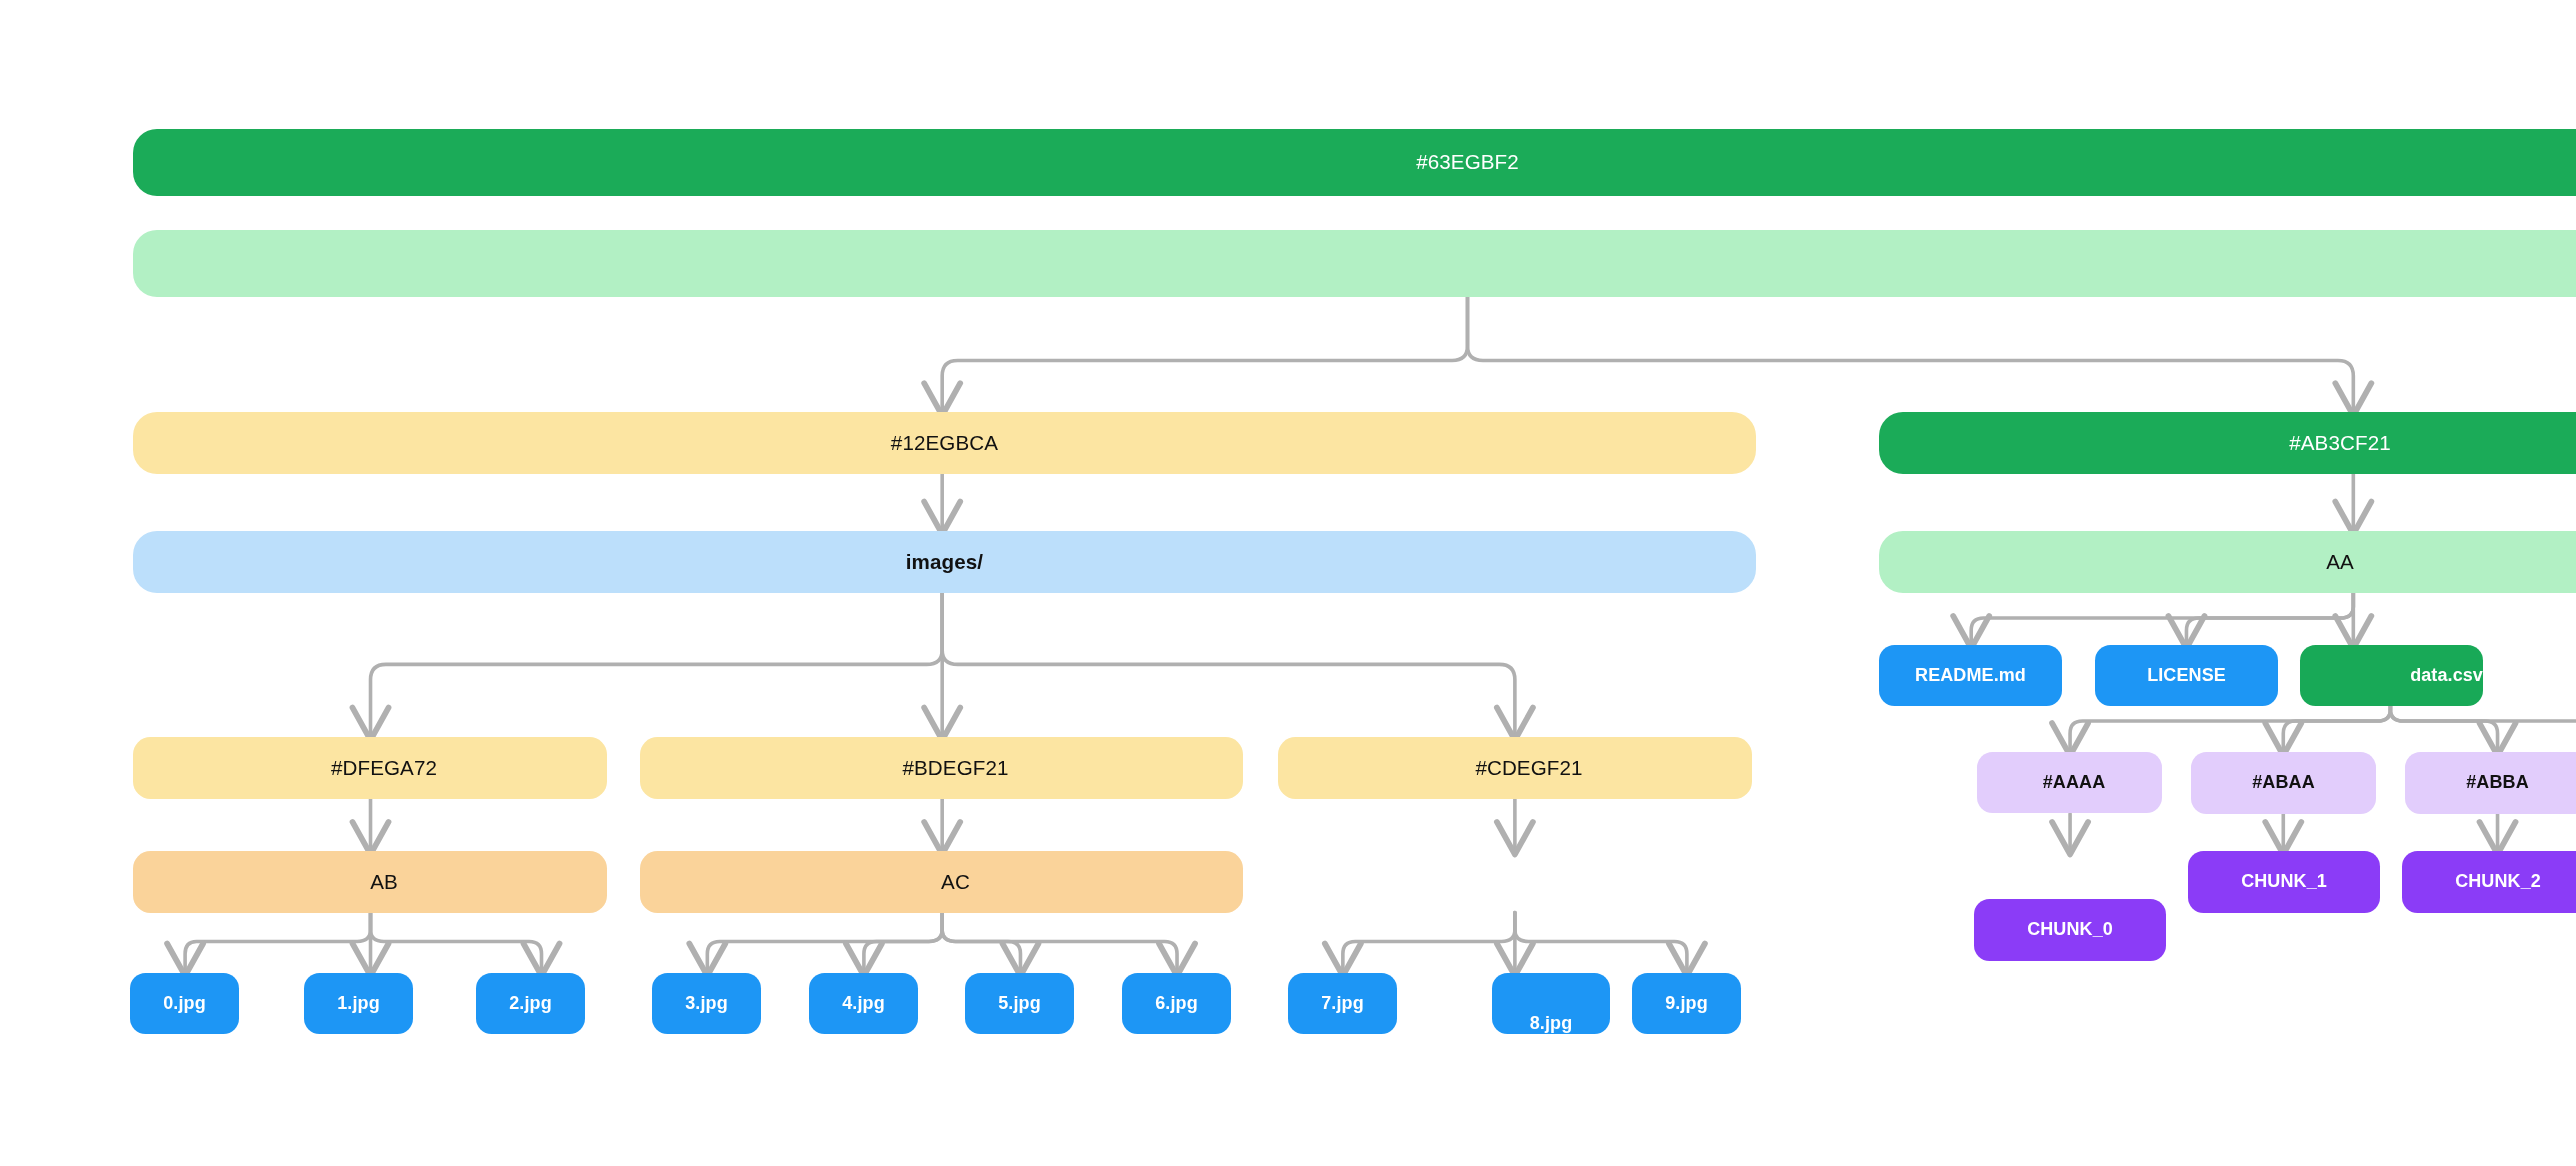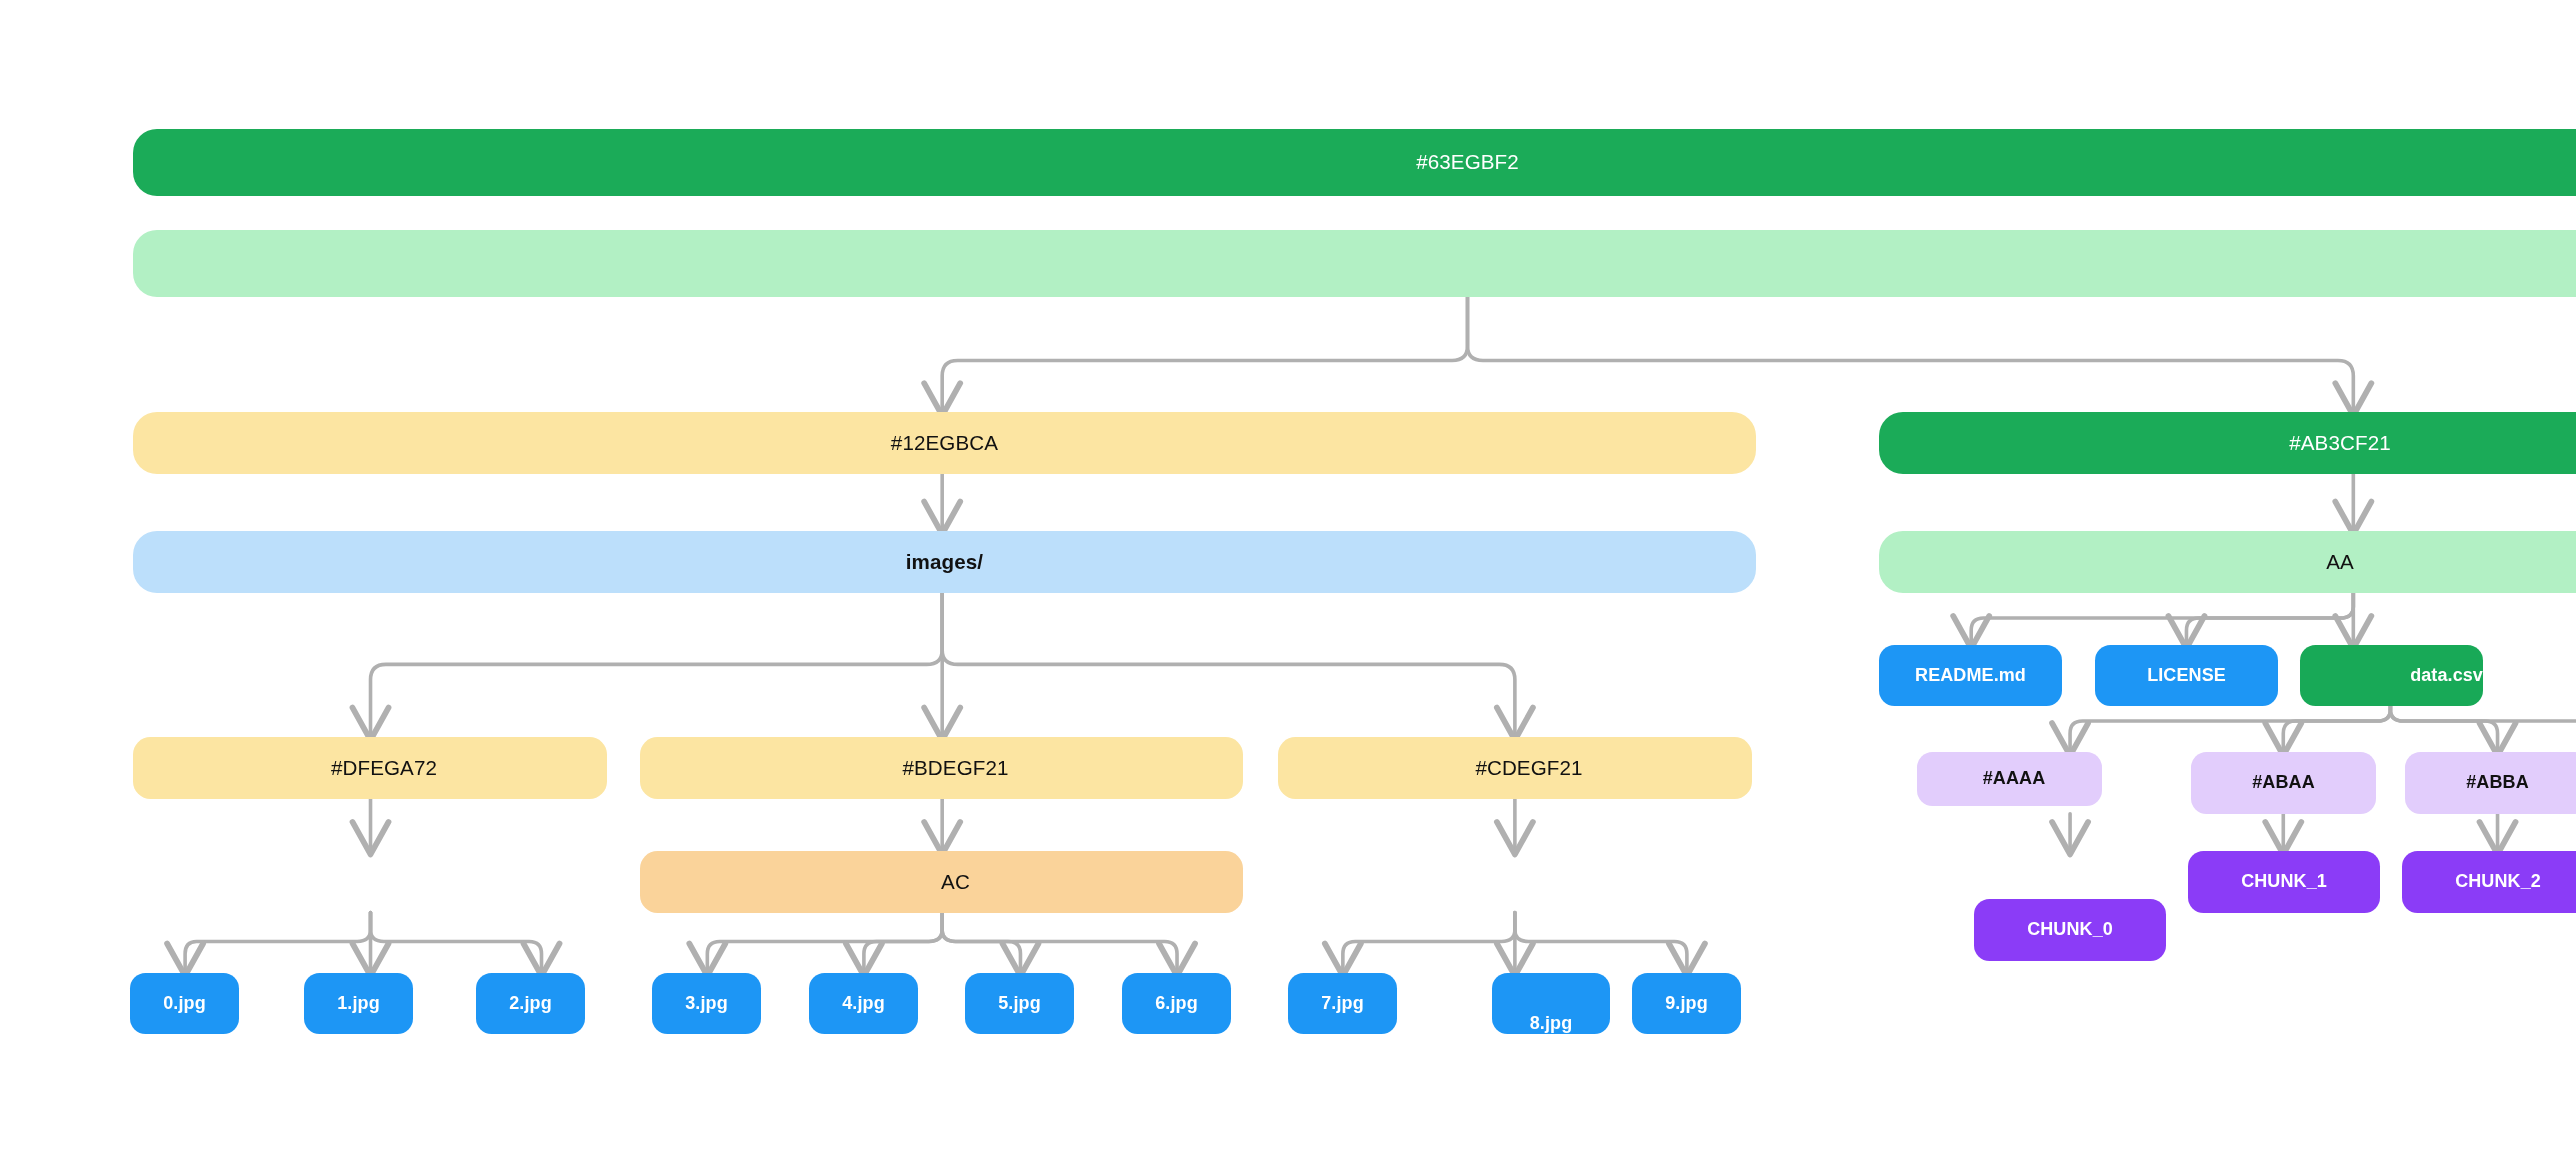--- a/index.html
+++ b/index.html
@@ -115,20 +115,23 @@
   <div class="node pill c-yellow" style="left:133px;top:737px;width:474px;height:62px;">
     <span>#DFEGA72</span>
   </div>
   <div class="node pill c-yellow" style="left:640px;top:737px;width:603px;height:62px;">
     <span>#BDEGF21</span>
   </div>
   <div class="node pill c-yellow" style="left:1278px;top:737px;width:474px;height:62px;">
     <span>#CDEGF21</span>
   </div>
 
+  <div class="node pill c-orange" style="left:133px;top:851px;width:474px;height:62px;">
+    <span>AB</span>
+  </div>
   <div class="node pill c-orange" style="left:640px;top:851px;width:603px;height:62px;">
     <span>AC</span>
   </div>
 
   <div class="node leaf c-blue-b" style="left:130px;top:973px;width:109px;height:61px;">
     <span>0.jpg</span>
   </div>
   <div class="node leaf c-blue-b" style="left:304px;top:973px;width:109px;height:61px;">
     <span>1.jpg</span>
   </div>
@@ -170,21 +173,21 @@
   <div class="node leaf c-blue-b" style="left:1879px;top:645px;width:183px;height:61px;">
     <span>README.md</span>
   </div>
   <div class="node leaf c-blue-b" style="left:2095px;top:645px;width:183px;height:61px;">
     <span>LICENSE</span>
   </div>
   <div class="node leaf c-green-sel" style="left:2300px;top:645px;width:183px;height:61px;">
     <span>data.csv</span>
   </div>
 
-  <div class="node leaf c-lavender" style="left:1917px;top:752px;width:185px;height:54px;padding-left:9px;">
+  <div class="node leaf c-lavender" style="left:1977px;top:752px;width:185px;height:61px;padding-left:9px;">
     <span>#AAAA</span>
   </div>
   <div class="node leaf c-lavender" style="left:2191px;top:752px;width:185px;height:62px;">
     <span>#ABAA</span>
   </div>
   <div class="node leaf c-lavender" style="left:2405px;top:752px;width:185px;height:62px;">
     <span>#ABBA</span>
   </div>
 
   <div class="node leaf c-purple" style="left:1974px;top:851px;width:192px;height:62px;margin-top:48px;">

